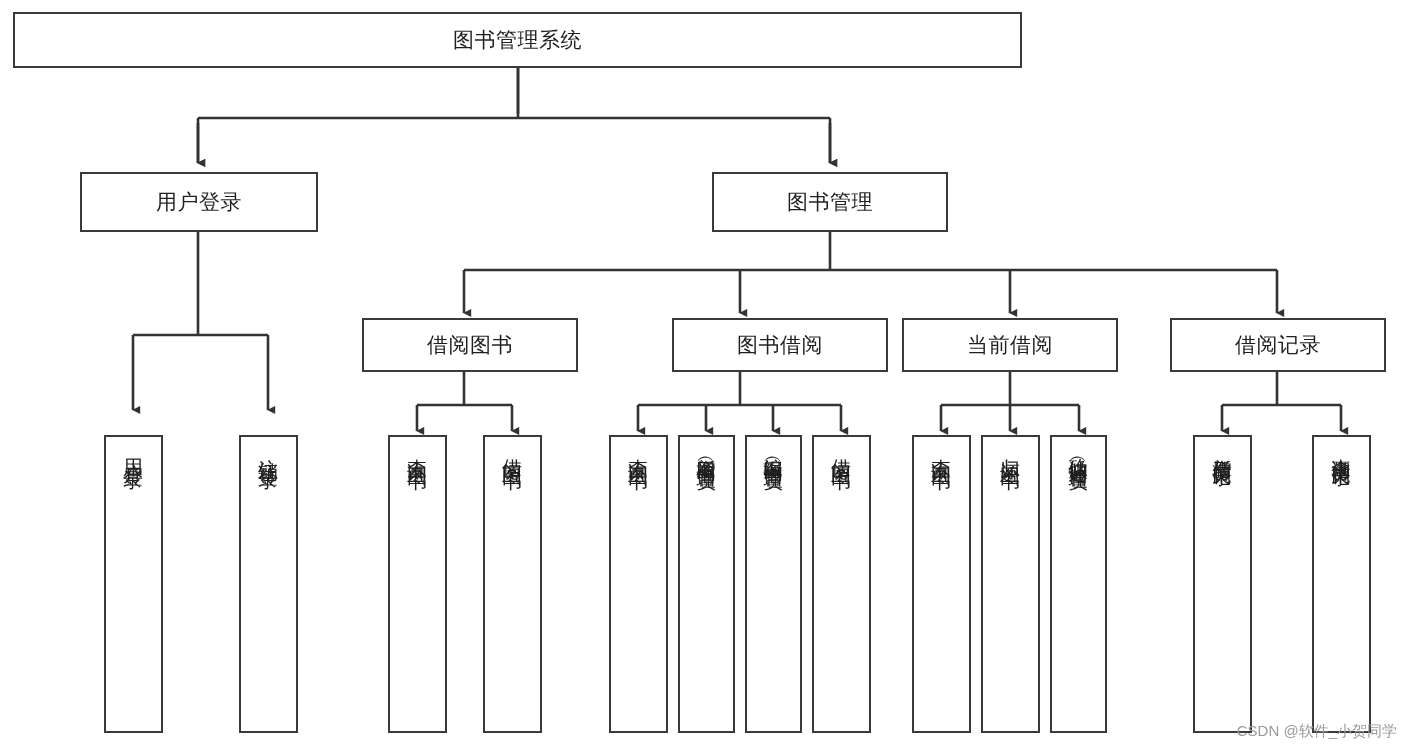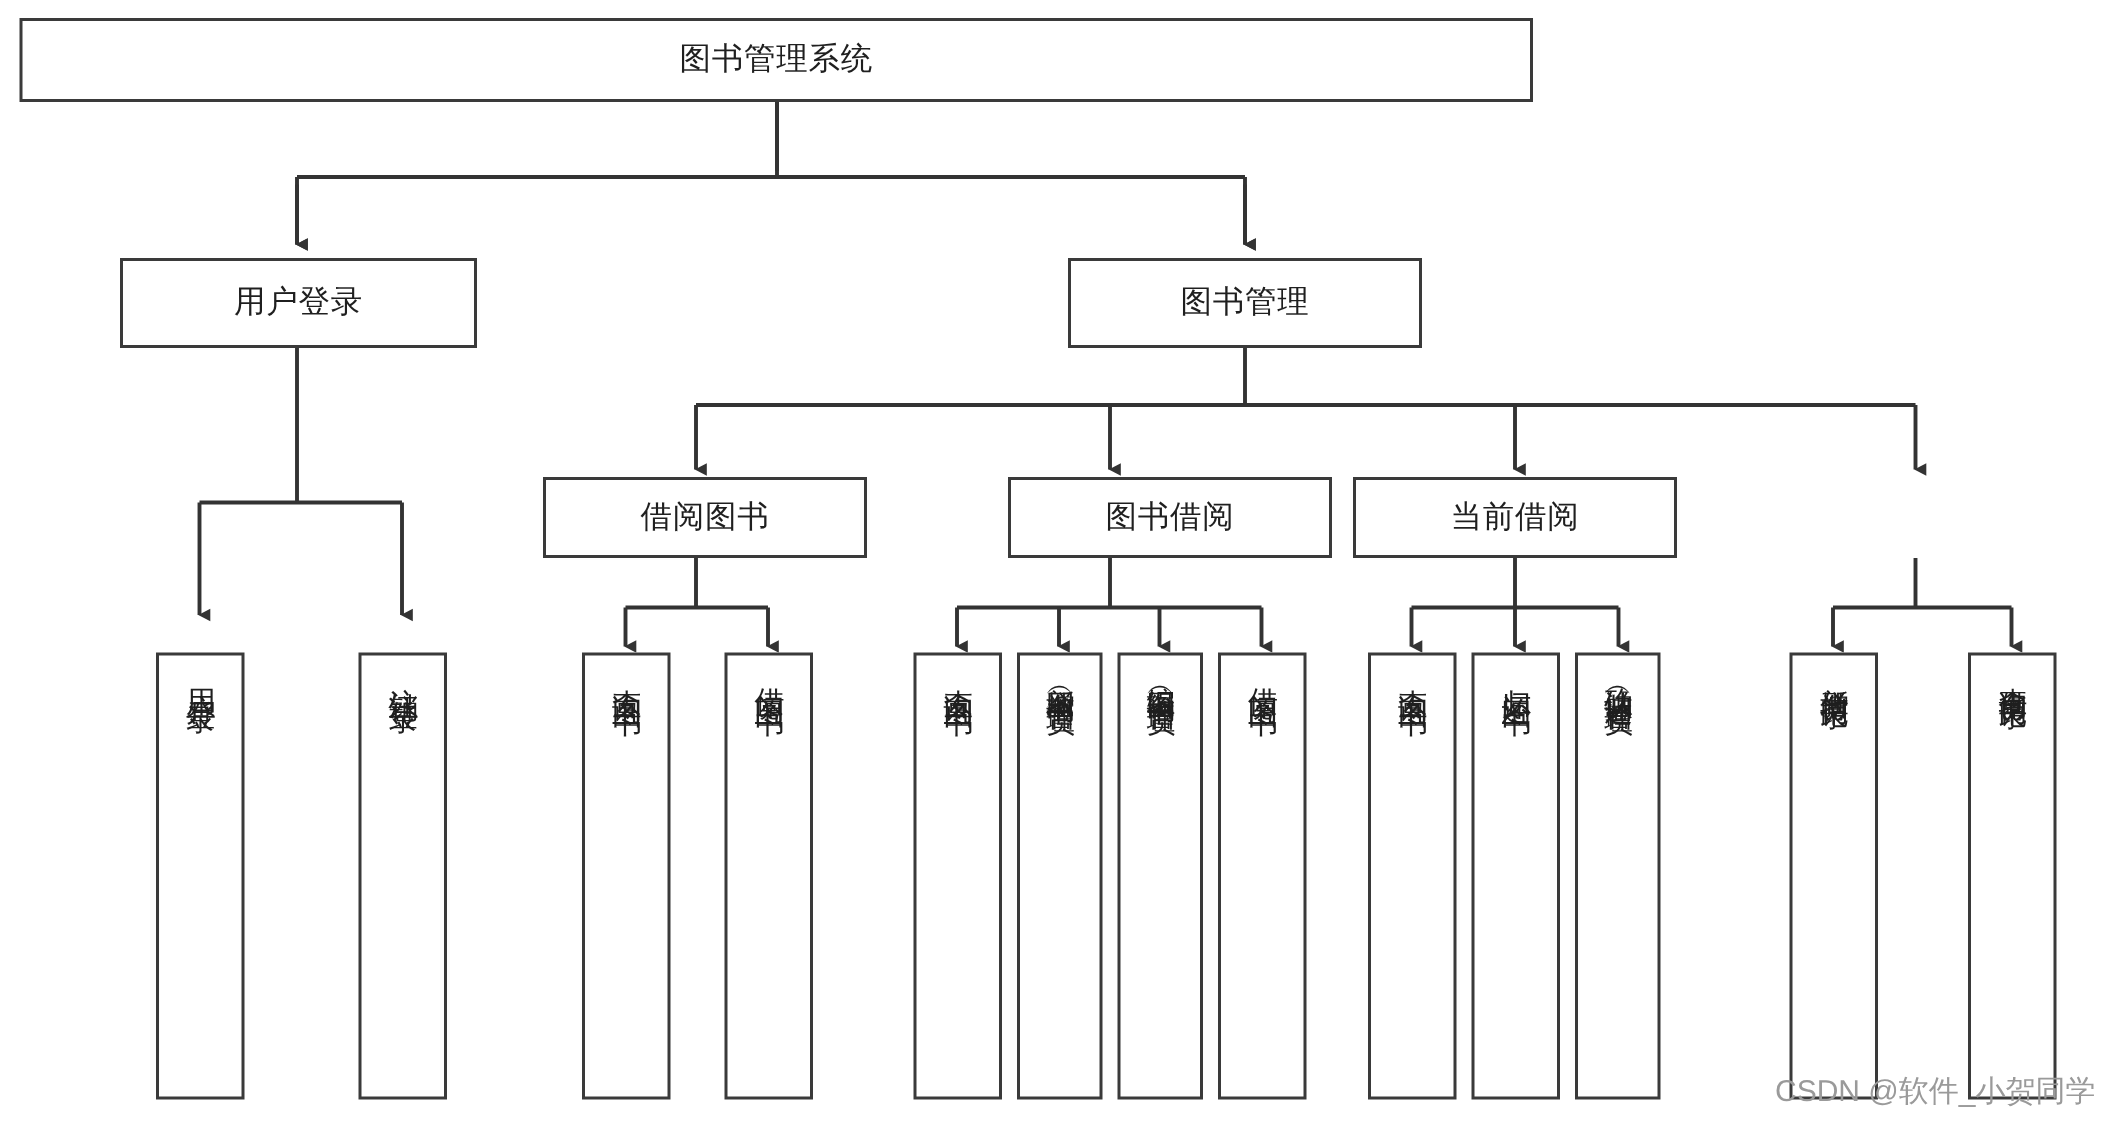--- a/index.html
+++ b/index.html
@@ -57,21 +57,21 @@
     white-space: nowrap;
   }
   .node.vertical.tall-text .label {
     letter-spacing: 2px;
     font-size: 19px;
   }
   #watermark {
     position: absolute;
     right: 8px;
     bottom: 6px;
-    font-size: 20px;
+    font-size: 15px;
     color: #9a9a9a;
     z-index: 5;
     white-space: nowrap;
   }
 </style>
 </head>
 <body>
 
 <div id="stage">
 
@@ -151,20 +151,23 @@
   </div>
 
   <div class="node" style="left:632px; top:318px; width:216px; height:54px;margin-left:40px;">
     <span class="label">图书借阅</span>
   </div>
 
   <div class="node" style="left:902px; top:318px; width:216px; height:54px;">
     <span class="label">当前借阅</span>
   </div>
 
+  <div class="node" style="left:1170px; top:318px; width:216px; height:54px;">
+    <span class="label">借阅记录</span>
+  </div>
 
   <div class="node vertical" style="left:104px; top:435px; width:59px; height:298px;">
     <span class="label">用户登录</span>
   </div>
 
   <div class="node vertical" style="left:239px; top:435px; width:59px; height:298px;">
     <span class="label">注销登录</span>
   </div>
 
   <div class="node vertical" style="left:388px; top:435px; width:59px; height:298px;">

